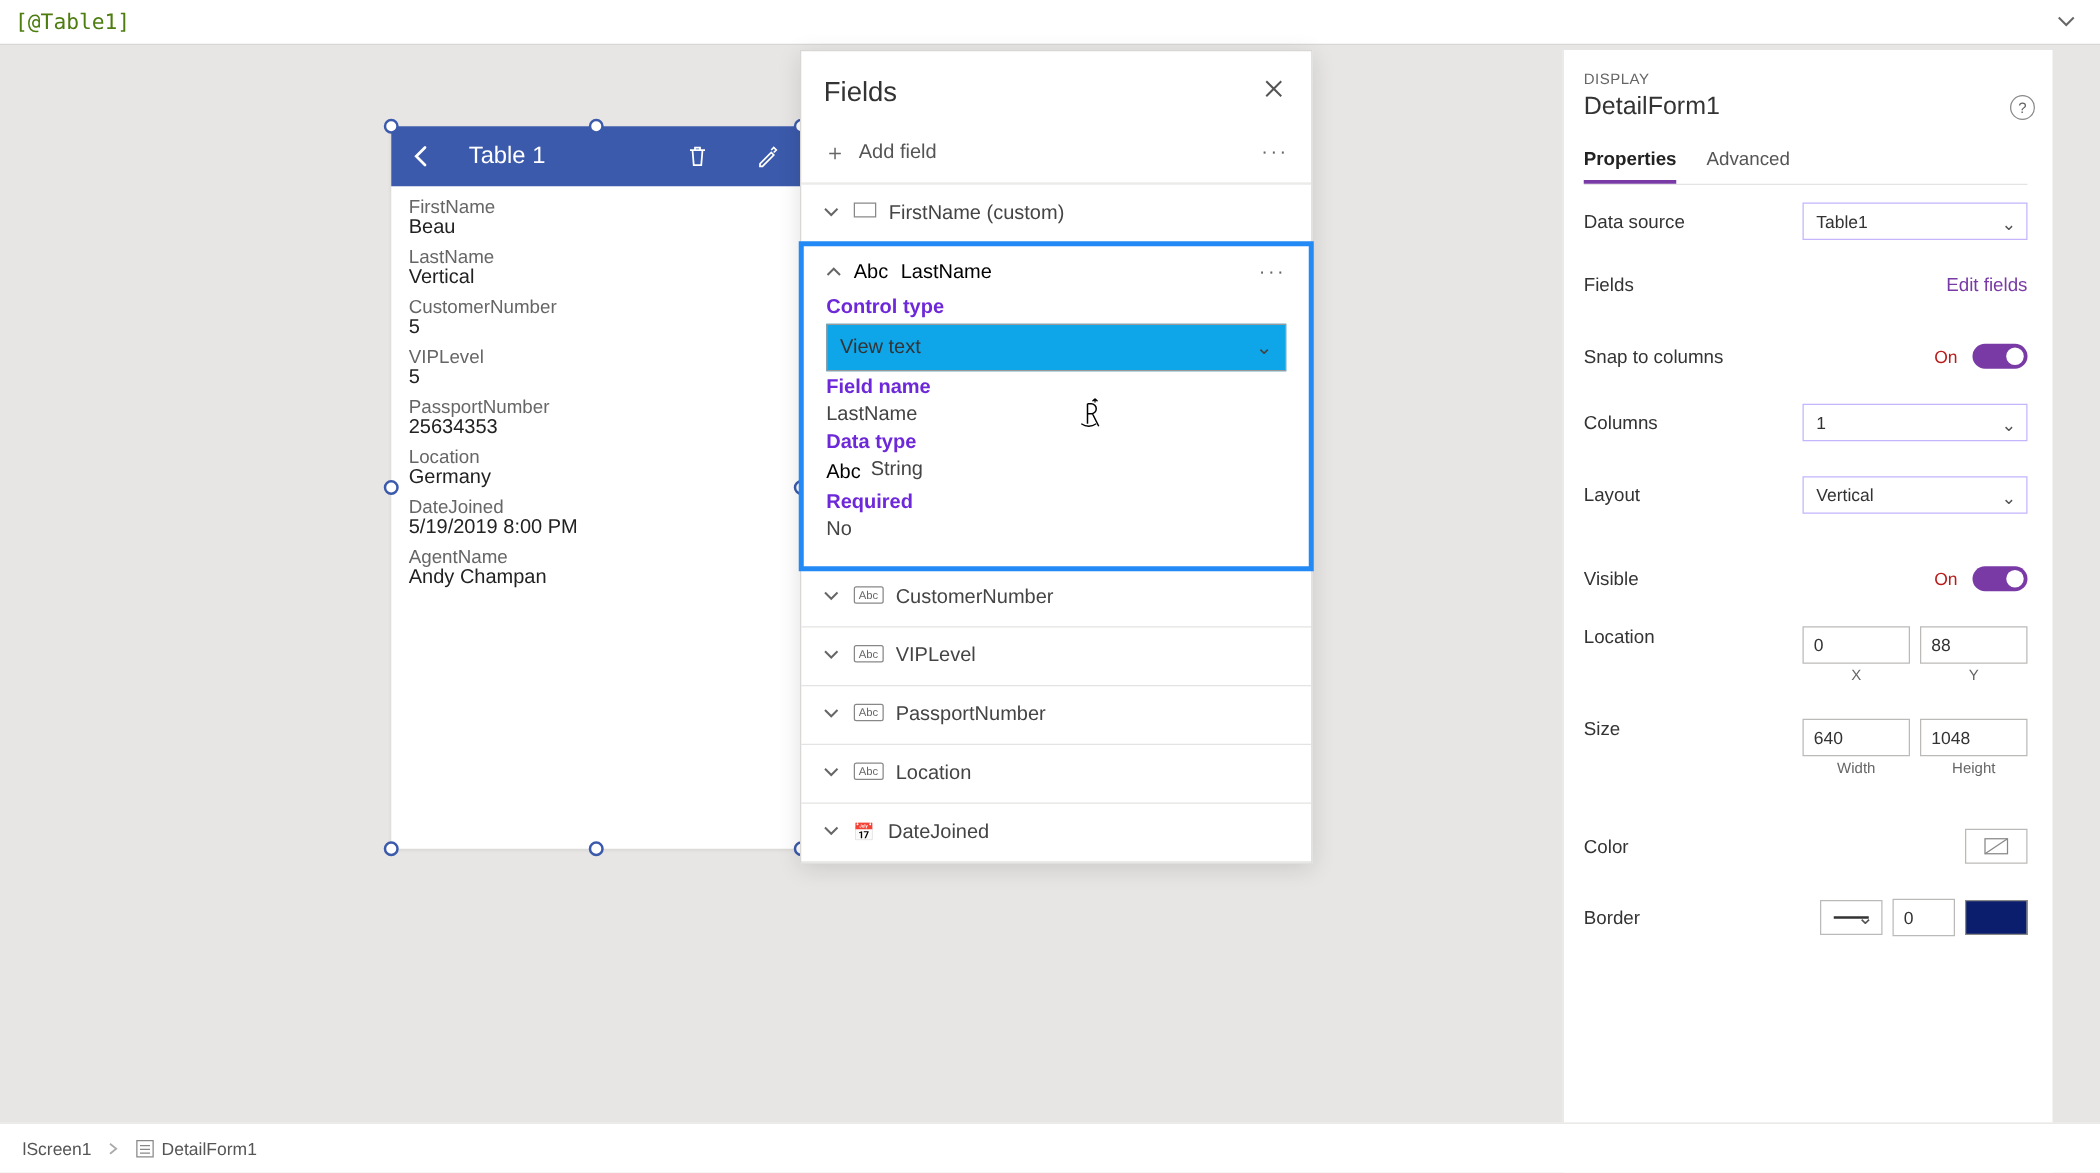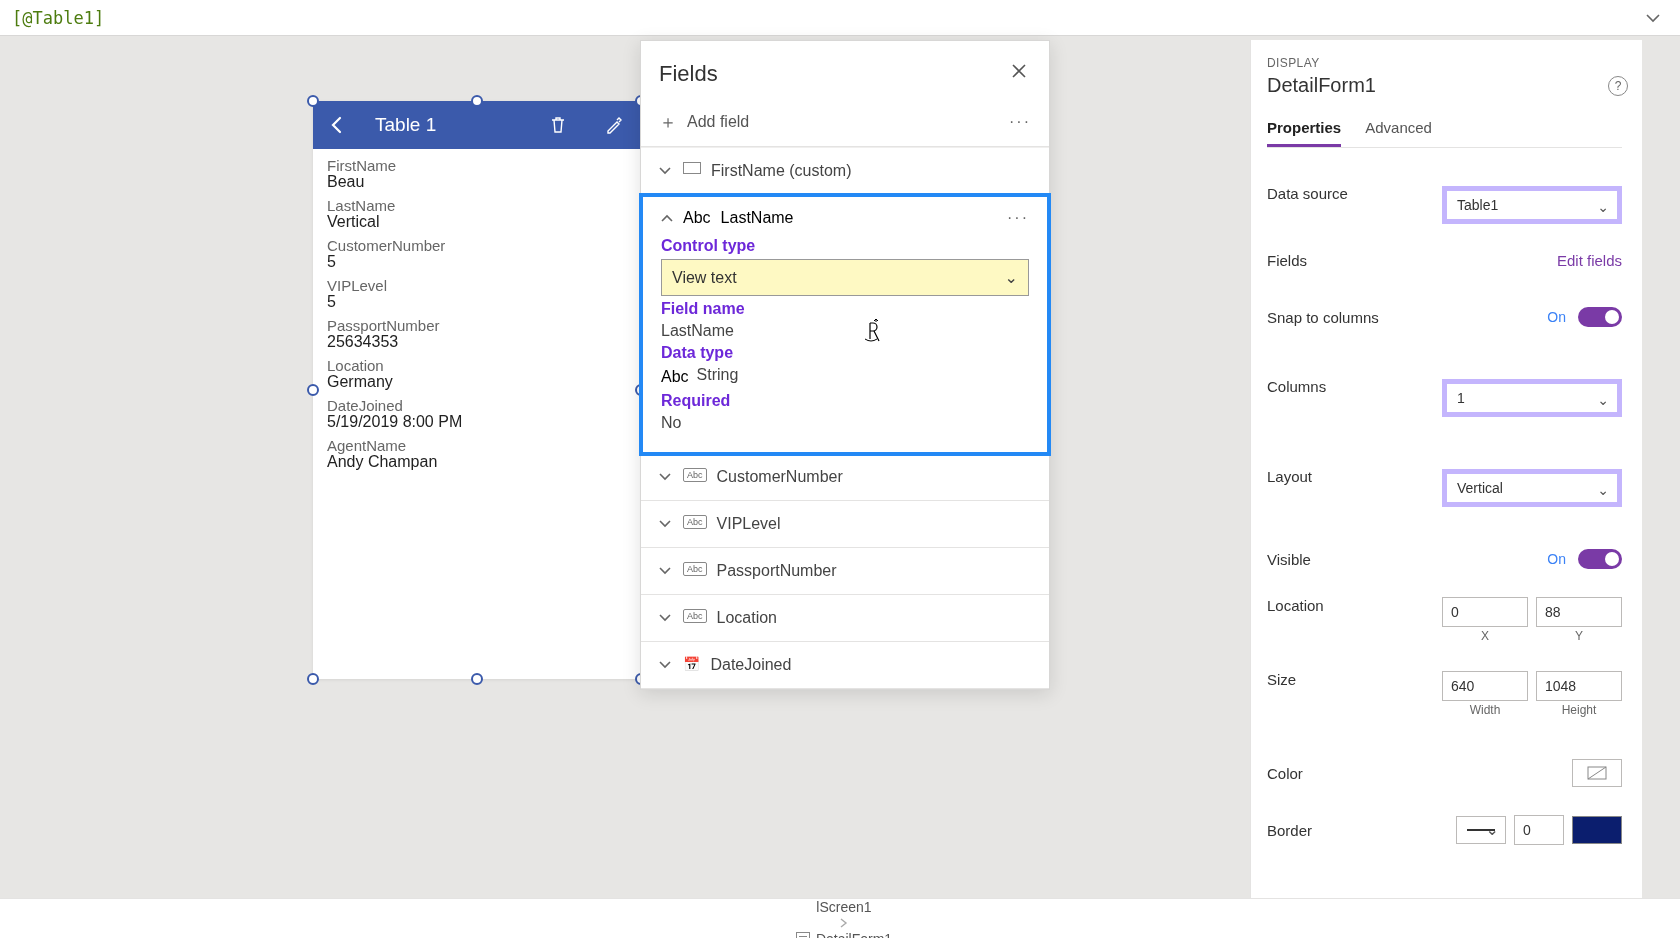--- a/index.html
+++ b/index.html
@@ -41,51 +41,51 @@
 .fp-body { border-top:1px solid #f0efee;}
 .fp-item { border-bottom:1px solid #e4e3e2; padding:14px 18px; display:flex; align-items:flex-start; gap:10px; cursor:pointer;}
 .fp-item .chev { color:#666; width:14px; display:inline-block;}
 .fp-item .ticon { border:1px solid #888; border-radius:2px; font-size:9px; padding:1px 3px; color:#666; background:#fff;}
 .fp-item .ticon-rect { border:1px solid #888; width:18px; height:12px; display:inline-block;}
 .fp-item .ticon-date { font-size:14px; color:#666;}
 .fp-item .fname { color:#444; font-size:16px;}
 .fp-expanded { border:4px solid #2389f5; margin: -2px; position: relative; z-index: 2; padding:12px 18px 16px 18px;}
 .fp-expanded .hdr { display:flex; align-items:center; gap:10px; margin-bottom:10px;}
 .fp-sect-label { font-size:16px; color:#6d28d9; margin-top:4px; margin-bottom:4px; font-weight:600;}
-.fp-select { width:100%; border:1px solid #999; padding:8px 10px; font-size:16px; color:#333; display:flex; align-items:center; background:#fef9c3;}
+.fp-select { width:100%; border:1px solid #999; padding:8px 10px; font-size:16px; color:#333; display:flex; align-items:center; background:#0ea5e9;}
 .fp-select .sel-chev { margin-left:auto; color:#444;}
 .fp-plain { font-size:16px; color:#444; margin-bottom:4px;}
 .icon-row { display:flex; align-items:center; gap:8px;}
 
 
 .props { position:absolute; right:38px; top:4px; width:392px; background:#fff; border-left:1px solid #e4e3e2; padding:16px 20px 0 16px; height:930px;}
 .props .section-tag { color:#666; font-size:12px; letter-spacing:.4px;}
 .props .propsname { font-size:20px; color:#333; margin-top:4px;}
 .props .help { position:absolute; right:14px; top:36px; width:20px; height:20px; border:1px solid #888; border-radius:50%; font-size:12px; color:#666; display:flex; align-items:center; justify-content:center; cursor:pointer;}
 .prop-tabs { display:flex; gap:24px; border-bottom:1px solid #e4e3e2; margin-top:14px;}
 .prop-tab { padding:8px 0; font-size:15px; color:#555; cursor:pointer;}
 .prop-tab.active { color:#222; font-weight:700; border-bottom:3px solid #7a3aa6;}
 .prow { display:flex; align-items:center; padding:14px 0; border-bottom:none;}
 .prow .plabel { font-size:15px; color:#333; flex:1;}
 .prow .pcontrol { display:flex; gap:8px; align-items:center;}
-.dropdown { border:5px solid #c4b5fd; padding:6px 28px 6px 10px; min-width:180px; position:relative; font-size:14px; color:#333;margin-top:24px;}
+.dropdown { border:1px solid #c4b5fd; padding:6px 28px 6px 10px; min-width:180px; position:relative; font-size:14px; color:#333;}
 .dropdown .dd-chev { position:absolute; right:8px; top:8px; color:#555;}
 .link-action { color:#7a3aa6; font-size:15px; cursor:pointer;}
 .toggle { width:44px; height:20px; background:#7a3aa6; border-radius:10px; position:relative;}
 .toggle::after { content:""; width:14px; height:14px; background:#fff; border-radius:50%; position:absolute; right:3px; top:3px;}
-.onlabel { font-size:14px; color:#3b82f6; margin-right:4px;}
+.onlabel { font-size:14px; color:#b91c1c; margin-right:4px;}
 .numbox { border:1px solid #bcbab8; width:86px; padding:6px 8px; font-size:14px; color:#333;}
 .numcol { display:flex; flex-direction:column; align-items:center;}
 .numcap { font-size:12px; color:#666; margin-top:2px;}
 .colorsquare { width:50px; height:28px; background:#0b1e6e; border:1px solid #888;}
 .lineicon { width:50px; height:28px; border:1px solid #bcbab8; display:flex; align-items:center; justify-content:center;}
 .lineicon::before{content:""; width:28px; height:0; border-top:2px solid #333;}
 
 
-.crumbbar { position:absolute; left:0; bottom:0; height:40px; background:#fff; border-top:1px solid #e4e3e2; width:100%; display:flex; align-items:center; padding-left:8px; font-size:14px; color:#555;flex-direction:column;}
+.crumbbar { position:absolute; left:0; bottom:0; height:40px; background:#fff; border-top:1px solid #e4e3e2; width:100%; display:flex; align-items:center; padding-left:8px; font-size:14px; color:#555;}
 .crumb { display:flex; align-items:center; gap:6px; padding:0 10px;}
 .crumb-sep { color:#aaa; padding:0 4px;}
 .docicon { width:14px; height:14px; border:1px solid #888; display:inline-block; position:relative;}
 .docicon::after{content:""; position:absolute; left:2px; top:3px; right:2px; border-top:1px solid #888; box-shadow:0 3px 0 #888, 0 6px 0 #888;}
 
 
 .cursor { position:absolute; left:862px; top:283px; font-size:20px; color:#000; pointer-events: none;}
 
 svg { overflow: visible; }
 </style>

